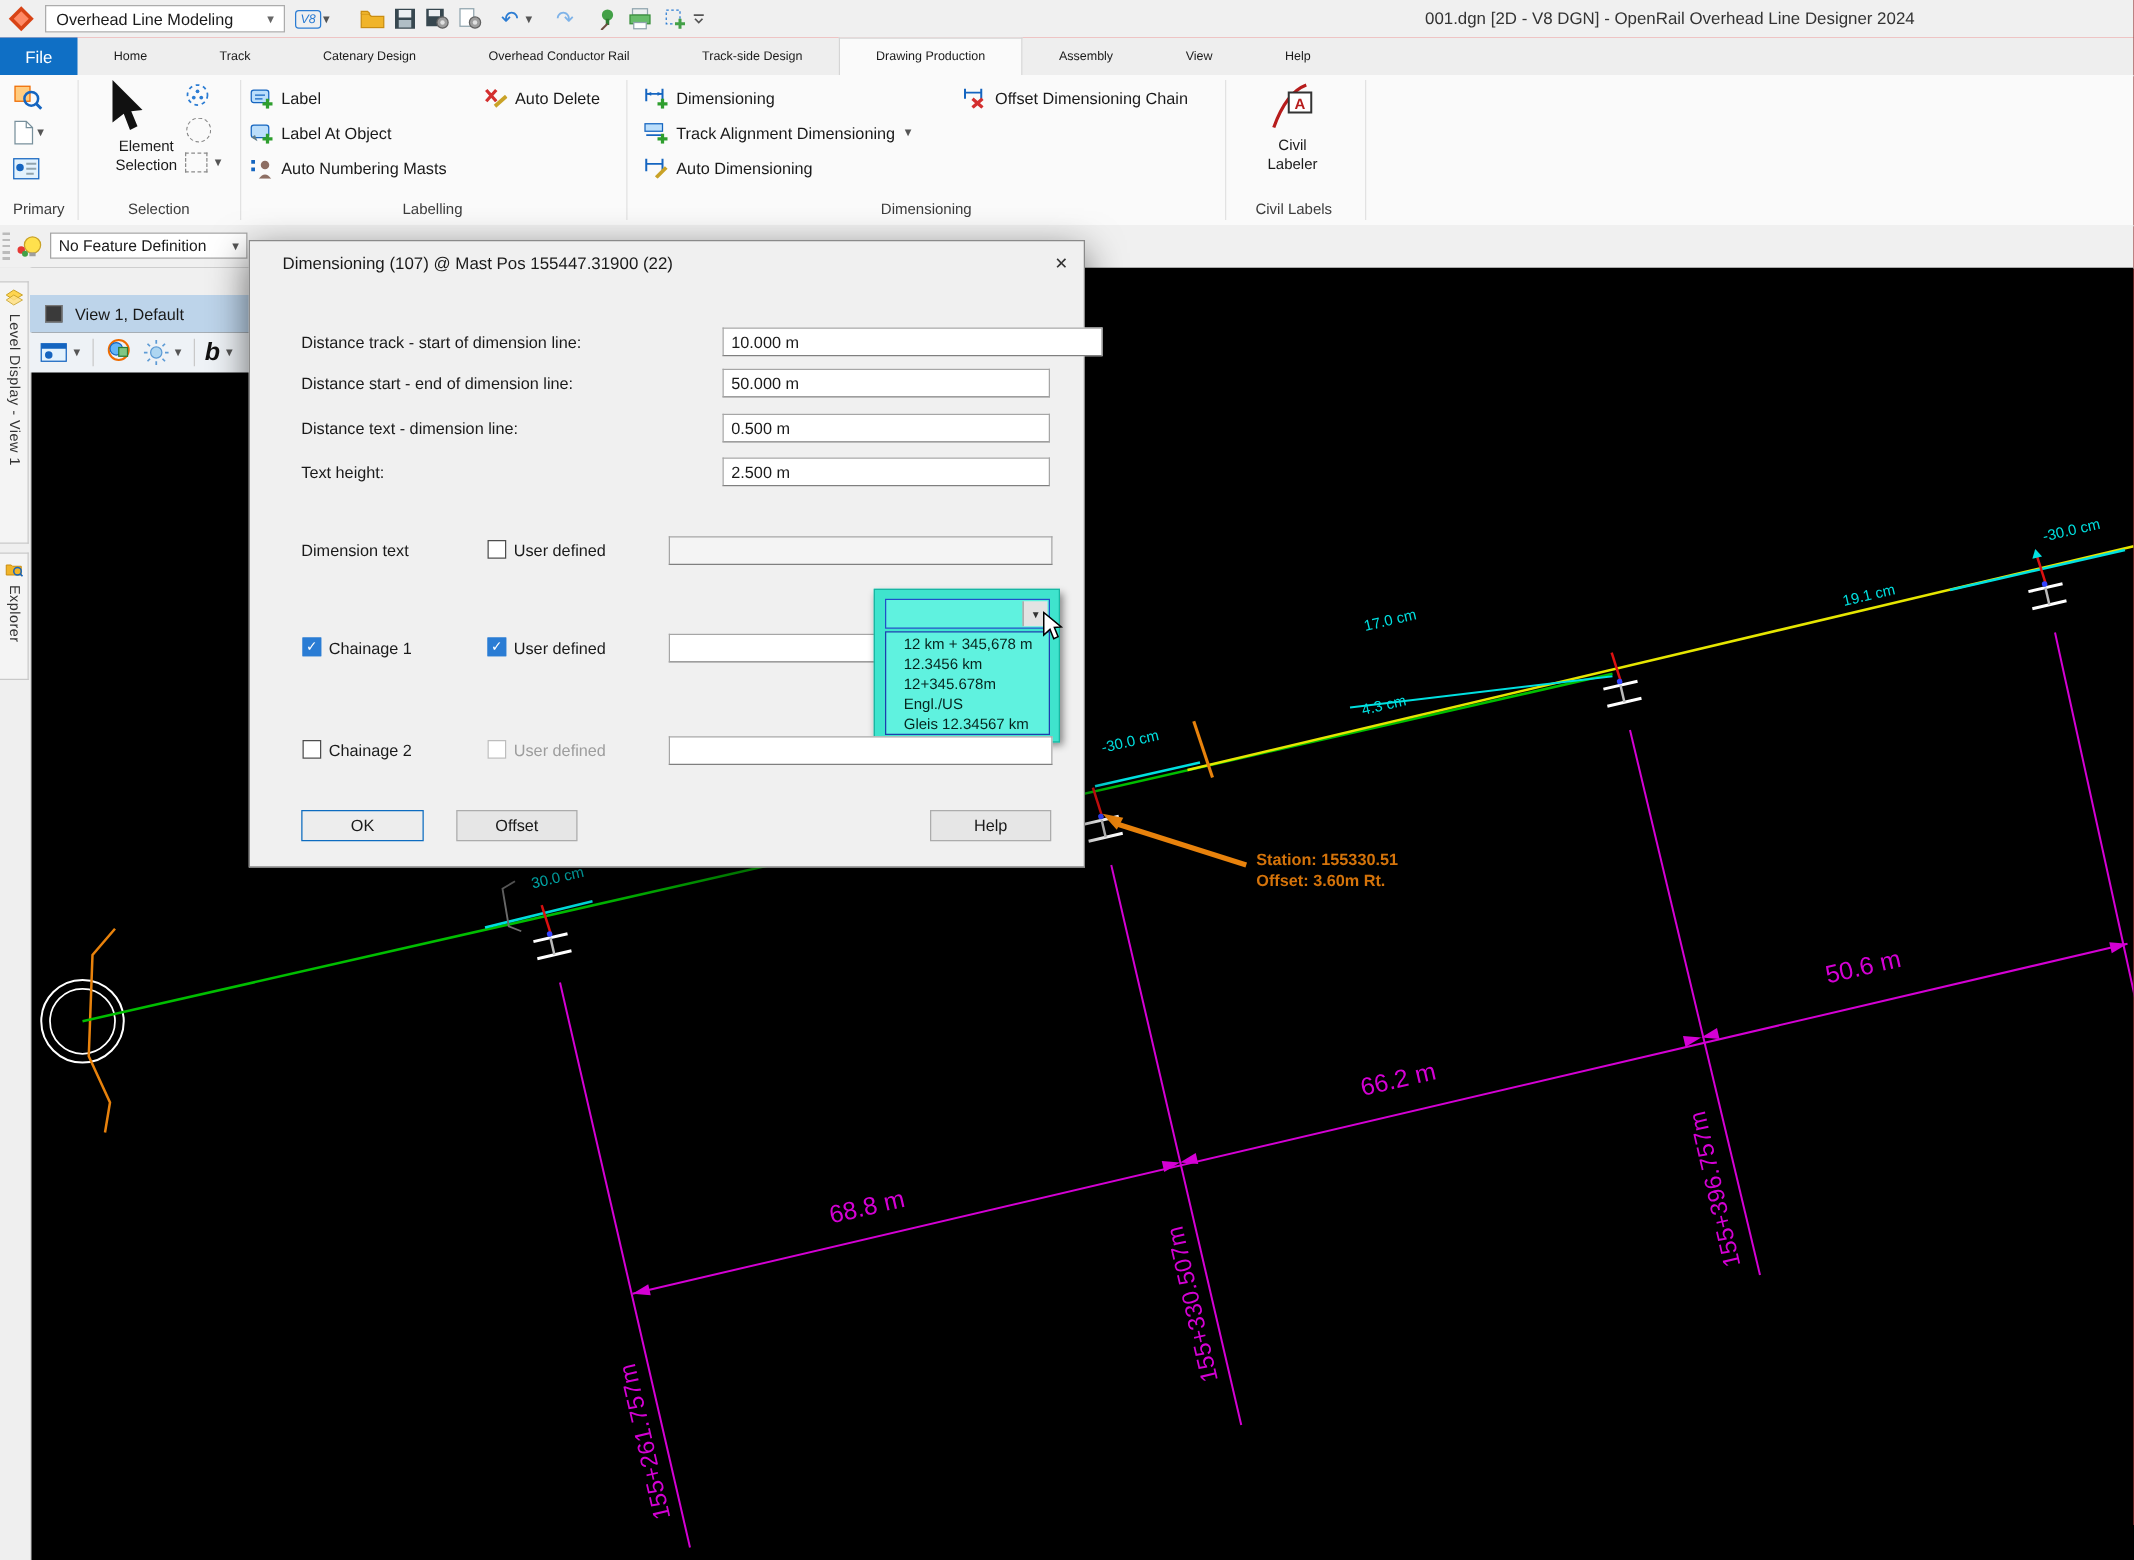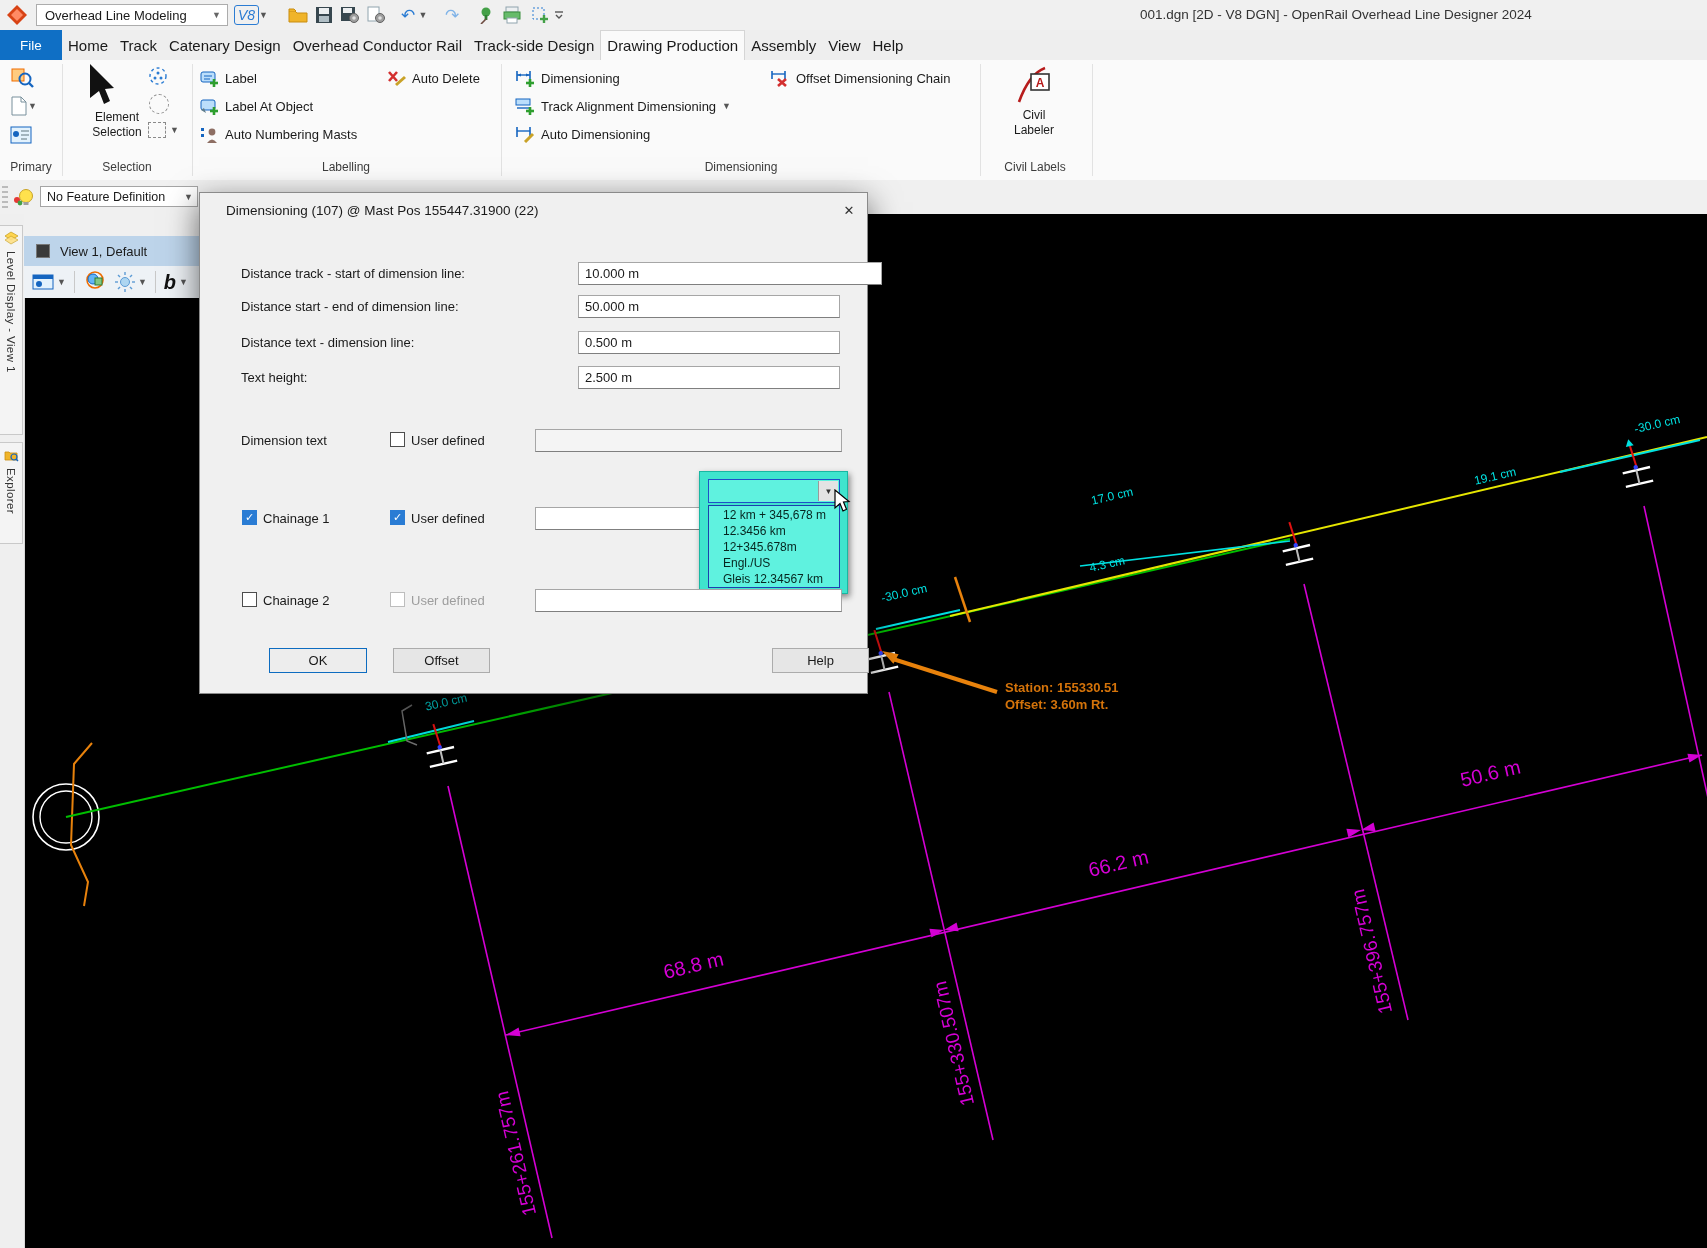--- a/index.html
+++ b/index.html
@@ -13,21 +13,21 @@
   .wf-combo{left:36px;top:4px;width:192px;height:22px;background:#fff;border:1px solid #acacac;
             display:flex;align-items:center;font-size:13px;padding-left:8px;box-sizing:border-box;}
   .wf-combo .chev{margin-left:auto;margin-right:6px;color:#666;font-size:9px;}
   .qat-ico{top:4px;width:24px;height:22px;display:flex;align-items:center;justify-content:center;}
   .chev{font-size:9px;color:#555;}
   
   .tabrow{left:0;top:30px;width:1707px;height:30px;background:#eeeeee;border-bottom:1px solid #e0e0e0;}
   .file-tab{left:0;top:0;width:62px;height:30px;background:#0f6fc5;color:#fff;display:flex;
             align-items:center;justify-content:center;font-size:13.5px;}
   .tabs{left:62px;top:0;height:30px;display:flex;}
-  .tab{padding:0 6px;display:flex;align-items:center;font-size:15px;color:#1a1a1a;}
+  .tab{padding:0 29px;display:flex;align-items:center;font-size:10px;color:#1a1a1a;}
   .tab.active{background:#fafafa;border:1px solid #d5d5d5;border-bottom:none;}
   
   .ribbon{left:0;top:60px;width:1707px;height:120px;background:#fafafa;border-bottom:1px solid #d4d4d4;}
   .vsep{position:absolute;top:4px;width:1px;height:112px;background:#e2e2e2;}
   .grp-label{position:absolute;top:100px;font-size:12px;color:#3c3c3c;transform:translateX(-50%);text-align:center;}
   .rrow{position:absolute;height:24px;display:flex;align-items:center;font-size:13px;color:#1a1a1a;gap:6px;}
   .bigbtn-label{font-size:12px;color:#1a1a1a;line-height:15px;}
   .dashed-circle{width:18px;height:18px;border:1.4px dashed #8a8a8a;border-radius:50%;}
   .dashed-rect{width:16px;height:14px;border:1.4px dashed #8a8a8a;}
   
@@ -56,21 +56,21 @@
   .dlg-label{font-size:13px;color:#1a1a1a;}
   .dlg-input{background:#fff;border:1px solid #a6a6a6;border-bottom-color:#7f7f7f;height:23px;
              font-size:13px;display:flex;align-items:center;padding-left:6px;box-sizing:border-box;}
   .dlg-input.dim{background:#f4f4f4;}
   .cb{width:15px;height:15px;box-sizing:border-box;border:1px solid #4d4d4d;background:#fff;display:flex;
       align-items:center;justify-content:center;font-size:11px;color:#fff;}
   .cb.checked{background:#2a7cd4;border-color:#2a7cd4;}
   .cb.disabled{border-color:#bdbdbd;}
   .dis-label{color:#9d9d9d;}
   .btn{background:#e6e6e6;border:1px solid #acacac;font-size:13px;display:flex;align-items:center;
-       justify-content:center;box-sizing:border-box;margin-left:28px;}
+       justify-content:center;box-sizing:border-box;}
   .btn.default{border:1.6px solid #0d6cc0;background:#ededed;}
   
   .popup{left:499px;top:278px;width:147px;height:121px;background:#3fe4cd;border:1px solid #18b7a2;
          box-shadow:2px 3px 6px rgba(0,0,0,.45);}
   .popup-combo{left:8px;top:7px;width:132px;height:24px;background:#5ff2df;border:1px solid #2050c8;
                box-sizing:border-box;}
   .popup-combo .drop{position:absolute;right:1px;top:1px;width:19px;height:20px;background:#e3e3e3;
                      border-left:1px solid #9a9a9a;display:flex;align-items:center;justify-content:center;
                      font-size:8px;color:#333;}
   .popup-list{left:8px;top:33px;width:132px;height:83px;background:#5ff2df;border:1px solid #1c3fae;
@@ -86,21 +86,21 @@
   <div class="abs titlebar">
     <svg class="abs" style="left:6px;top:4px" width="22" height="22">
       <polygon points="11,1 21,11 11,21 1,11" fill="#d84315"></polygon>
         <polygon points="11,5 17,11 11,17 5,11" fill="#ff8a65"></polygon>
     </svg>
     <div class="abs wf-combo">
       <span>Overhead Line Modeling</span>
       <span class="chev">▼</span>
     </div>
     <div class="abs qat-ico" style="left:236px;width:30px">
-      <span style="border:1.4px solid #2b7cd3;color:#2b7cd3;font-size:14px;font-style:italic;padding:1px 3px;border-radius:3px">V8</span>
+      <span style="border:1.4px solid #2b7cd3;color:#2b7cd3;font-size:10px;font-style:italic;padding:1px 3px;border-radius:3px">V8</span>
       <span class="chev">▼</span>
     </div>
     <div class="abs qat-ico" style="left:286px">
       <svg width="20" height="16">
         <path d="M1,4 L7,4 L9,6 L19,6 L19,15 L1,15 Z" fill="#f0b429" stroke="#c98d10"></path>
         <path d="M1,4 L1,2 L6,2 L8,4" fill="#f0b429" stroke="#c98d10"></path>
         </svg>
     </div>
     <div class="abs qat-ico" style="left:312px">
       <svg width="18" height="18">

